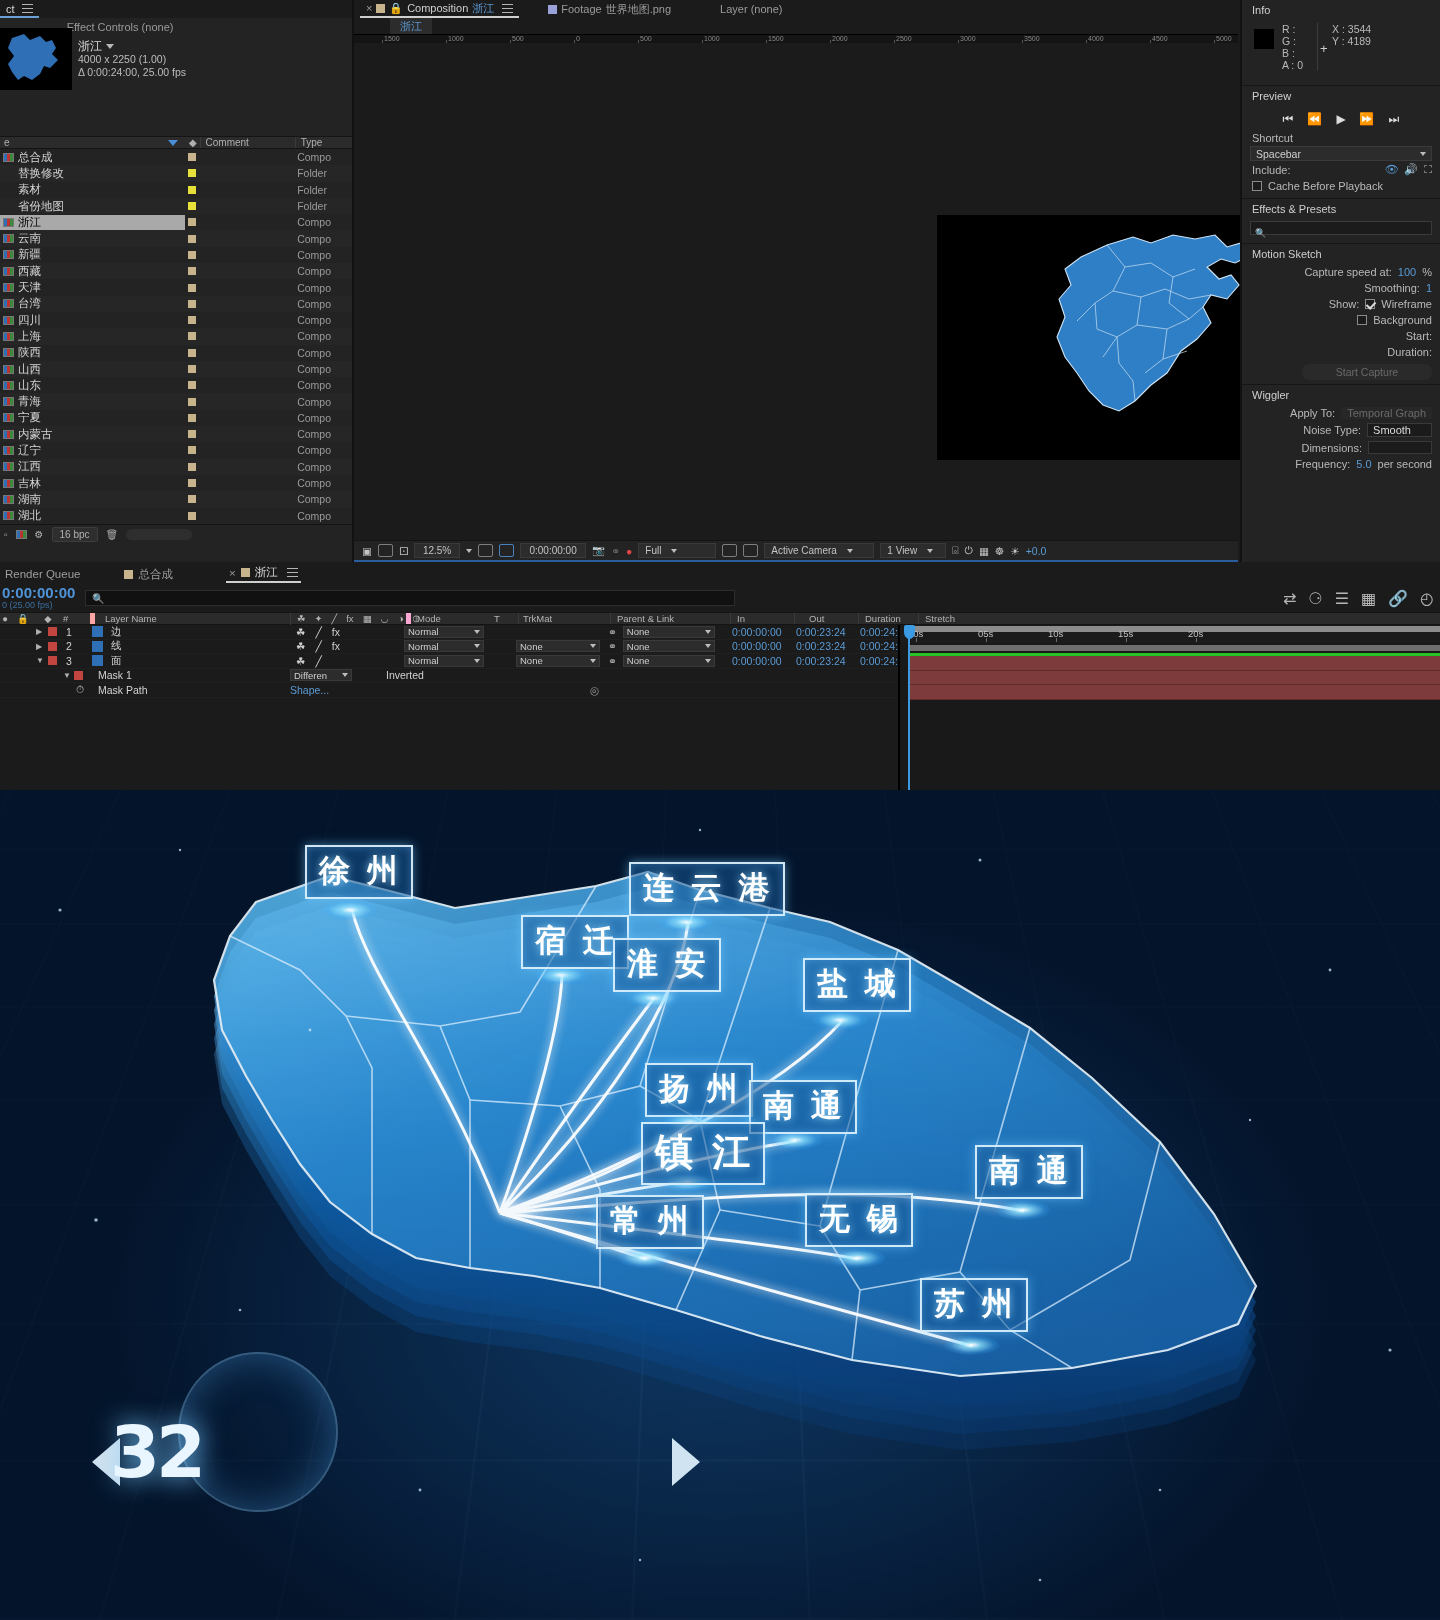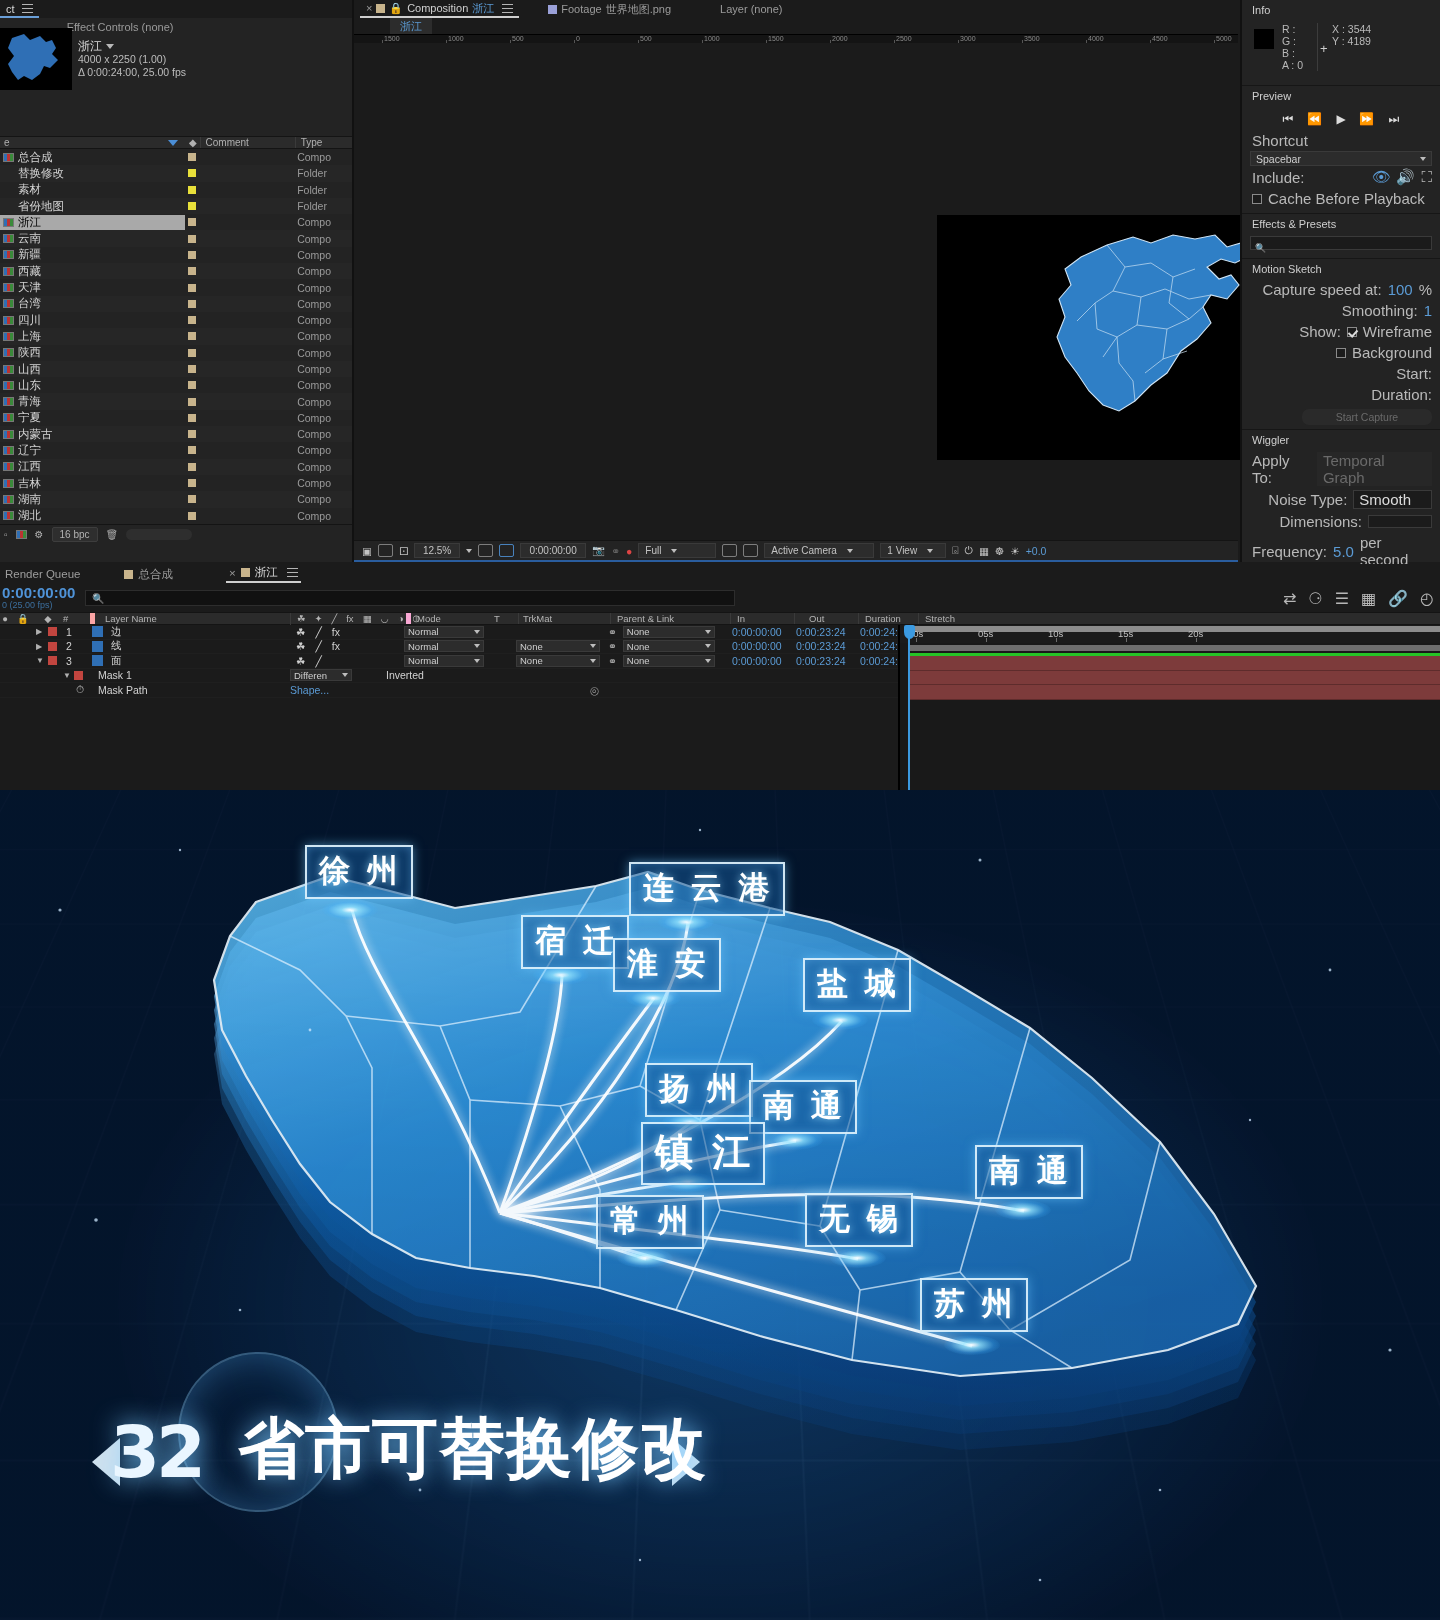--- a/index.html
+++ b/index.html
@@ -77,21 +77,21 @@
   
   .right { position:absolute; left:1240px; top:0; width:200px; height:562px; background:#232323; border-left:2px solid #111;}
   .rp-title { font-size:11px; color:#cfcfcf; padding:4px 0 4px 10px; }
   .rp-sec { border-top:1px solid #161616; }
   .info-body { display:flex; padding:3px 8px 6px 12px; font-size:10.5px; color:#b9b9b9;}
   .info-sw { width:20px;height:20px;background:#000; margin:6px 8px 0 0;}
   .rgba b { font-weight:normal; }
   .info-xy { border-left:1px solid #3c3c3c; padding-left:14px; margin-left:14px; position:relative;}
   .plus { position:absolute; left:2px; top:18px; color:#cdcdcd; font-size:13px;}
   .prev-btns { display:flex; justify-content:center; gap:14px; padding:6px 0 4px 0; color:#dcdcdc; font-size:12px; }
-  .rrow { display:flex; align-items:center; font-size:15px; color:#b9b9b9; padding:2px 8px 2px 10px; gap:6px;}
+  .rrow { display:flex; align-items:center; font-size:11px; color:#b9b9b9; padding:2px 8px 2px 10px; gap:6px;}
   .rrow.rt { justify-content:flex-end;}
   .rsel { background:#2c2c2c; border:1px solid #3a3a3a; height:15px; display:flex; align-items:center; justify-content:space-between; padding:0 5px; font-size:10.5px; color:#d0d0d0;}
   .chk { width:10px;height:10px;border:1px solid #8a8a8a; background:#1b1b1b; display:inline-block; position:relative;}
   .chk.on:after{content:"";position:absolute;left:2px;top:0px;width:4px;height:7px;border:solid #dcdcdc;border-width:0 2px 2px 0;transform:rotate(42deg);}
   .eff-search { background:#1b1b1b; border:1px solid #3a3a3a; height:14px; margin:2px 8px; }
   .blu { color:#5b9bd5; }
   .dis { color:#6a6a6a; }
   .btn-dis { background:#2a2a2a; color:#6a6a6a; border-radius:7px; text-align:center; font-size:10.5px; padding:2px 0; margin:4px 8px 4px 60px;}
 
   
@@ -1088,16 +1088,15 @@
         <div class="citylabel" style="left: 596px; top: 405px; font-size: 31px;">常 州</div>
         <div class="citylabel" style="left: 805px; top: 403px; font-size: 31px;">无 锡</div>
         <div class="citylabel" style="left: 920px; top: 488px; font-size: 31px;">苏 州</div>
       </div>
 
     <div class="banner">
       <div class="ringhalo"></div>
       <div class="arrowL"></div>
       <div class="arrowR"></div>
       <div class="bg-num">32</div>
-      <div class="bg-zh">省市可替换修改</div>
     </div>
   </div>
 </div>
 
 </body></html>

